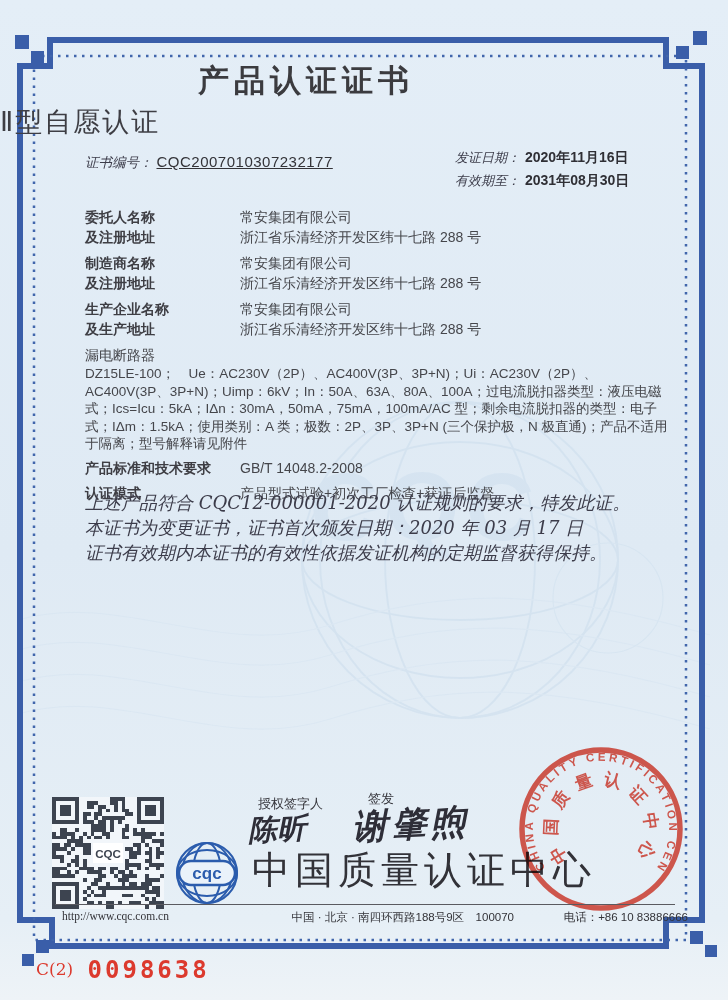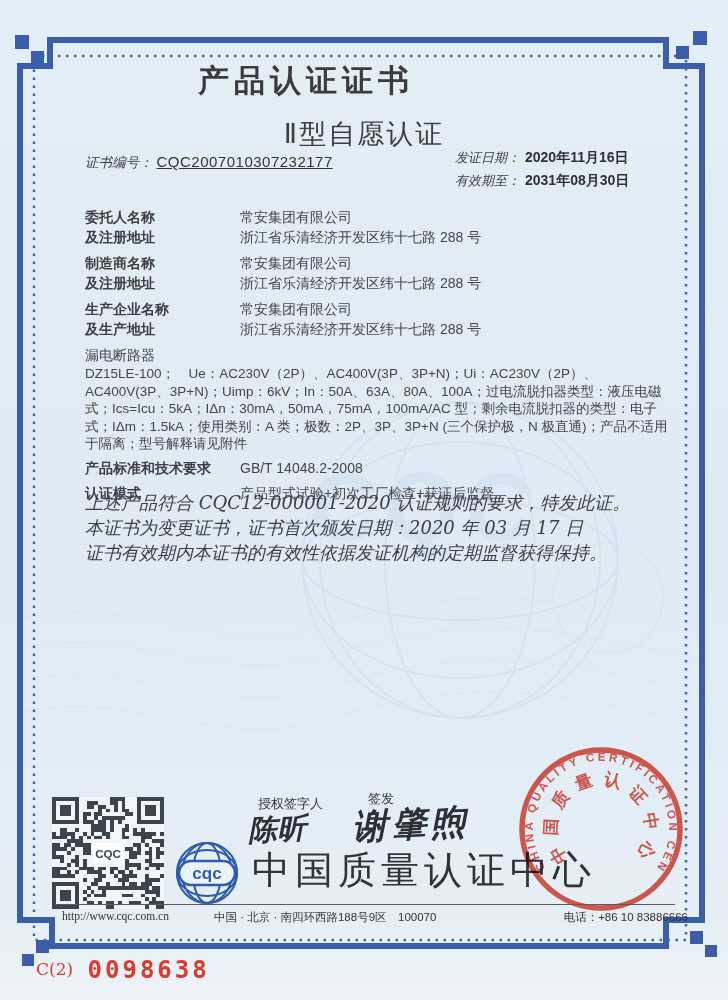--- a/index.html
+++ b/index.html
@@ -4,21 +4,21 @@
 <style>
   html,body{margin:0;padding:0;}
   body{background:#eef2f6;font-family:"Liberation Sans","DejaVu Sans",sans-serif;}
   .page{position:relative;width:728px;height:1000px;overflow:hidden;
         background:linear-gradient(180deg,#e4eef7 0%,#dfeaf4 55%,#e6eff6 92%,#eef3f7 100%);}
   .abs{position:absolute;}
   svg{display:block;}
   
   .title{top:60px;left:0;width:612px;text-align:center;font-size:31px;font-weight:700;
          color:#3b3b3f;letter-spacing:5px;}
-  .subtitle{top:116px;left:0;width:728px;text-align:center;font-size:27px;font-weight:500;
+  .subtitle{top:104px;left:0;width:728px;font-size:27px;font-weight:500;
             color:#3e3e44;letter-spacing:2px;}
   .kai{font-family:"DejaVu Serif","Liberation Serif",serif;font-style:italic;color:#3c3c4a;}
   .certline{top:153px;left:85px;font-size:15px;color:#35353b;}
   .certline .kai{font-size:13.5px;margin-right:4px;text-align:right;}
   .certnum{font-size:15px;letter-spacing:.5px;color:#333338;text-decoration:underline;}
   .dates{top:146px;left:455px;width:230px;line-height:23px;font-size:14px;}
   .dates .row{white-space:nowrap;}
   .dates .kai{font-size:13px;margin-right:5px;}
   .dates .val{font-weight:700;color:#2f2f35;}
   
@@ -44,21 +44,21 @@
   .sig-issue-name{top:801px;left:352px;font-size:35px;letter-spacing:4px;}
   
   .orglogo{top:840px;left:160px;}
   .orgname{top:845px;left:252px;font-size:38px;color:#323238;letter-spacing:5px;font-weight:500;white-space:nowrap;}
   
   .stamp{top:744px;left:516px;width:170px;height:170px;mix-blend-mode:multiply;opacity:.9;}
   
   .rule{top:904px;left:55px;width:620px;height:1px;background:#5a5a60;}
   .footer{top:910px;left:0;width:728px;font-size:11.5px;color:#333338;}
   .f-url{position:absolute;left:62px;top:0;font-family:Liberation Serif, serif;font-size:11.5px;}
-  .f-addr{position:absolute;left:214px;top:0;width:300px;text-align:left;}
+  .f-addr{position:absolute;left:214px;top:0;width:300px;text-align:right;}
   .f-phone{position:absolute;right:40px;top:0;}
   
   .serial{top:956px;left:36px;color:#dc3a2e;white-space:nowrap;}
   .serial .pfx{font-family:"DejaVu Serif","Liberation Serif",serif;font-size:17px;vertical-align:3px;}
   .serial .num{font-family:"DejaVu Sans Mono","Liberation Mono",monospace;font-size:24px;font-weight:700;
                letter-spacing:3px;margin-left:10px;}
 </style>
 </head>
 <body>
 

